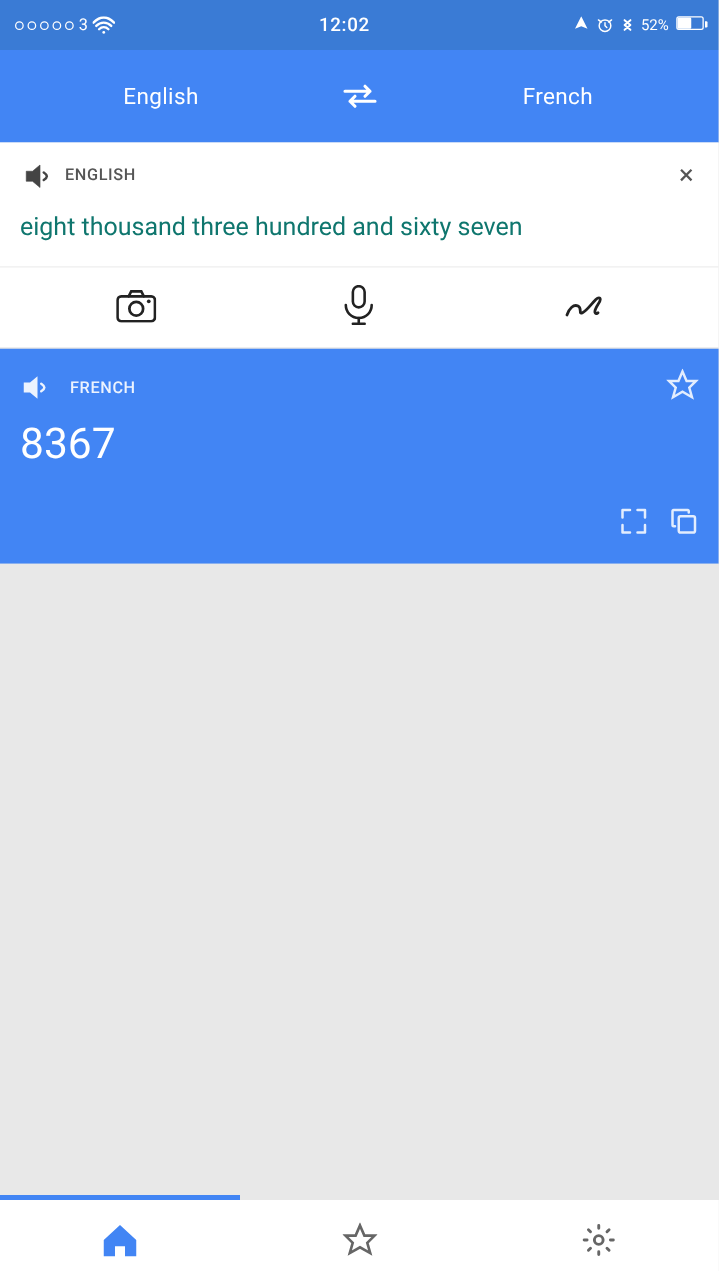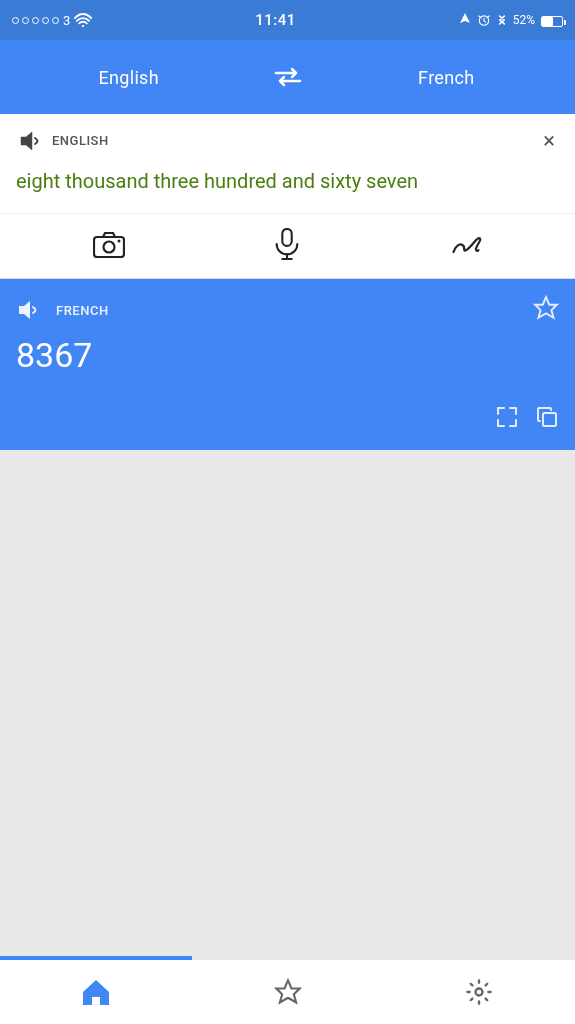--- a/index.html
+++ b/index.html
@@ -35,21 +35,21 @@
     .dot {
       width: 7px; height: 7px; border-radius: 50%;
       border: 1.5px solid white;
     }
     .status-center {
       font-size: 15px;
       font-weight: 500;
       letter-spacing: 0.5px;
     }
     .status-right {
-      display: flex; align-items: flex-end; gap: 6px;
+      display: flex; align-items: flex-start; gap: 6px;
       font-size: 12px;
     }
     
     .battery {
       display: flex; align-items: center; gap: 2px;
     }
     .battery-bar {
       width: 22px; height: 11px; border: 1.5px solid white; border-radius: 2px; position: relative;
     }
     .battery-bar::after {
@@ -117,21 +117,21 @@
     }
     .close-btn {
       color: #555;
       font-size: 22px;
       cursor: pointer;
       padding: 4px;
     }
     .input-text {
       padding: 4px 16px 16px 16px;
       font-size: 20px;
-      color: #4d7c0f;
+      color: #0f766e;
       line-height: 1.4;
       min-height: 50px;
     }
     .input-icons {
       display: flex;
       align-items: center;
       justify-content: space-around;
       padding: 10px 20px 14px 20px;
       border-top: 1px solid #eee;
     }
@@ -233,21 +233,21 @@
     </div>
     <span>3</span>
 
     <svg width="18" height="14" viewBox="0 0 24 18" fill="white">
       <path d="M1 6.5C4.5 3 8.5 1 12 1s7.5 2 11 5.5" stroke="white" stroke-width="2.5" fill="none" stroke-linecap="round"></path>
       <path d="M4 10c2.2-2.2 4.8-3.5 8-3.5s5.8 1.3 8 3.5" stroke="white" stroke-width="2.5" fill="none" stroke-linecap="round"></path>
       <path d="M7 13.5c1.4-1.4 3-2.2 5-2.2s3.6.8 5 2.2" stroke="white" stroke-width="2.5" fill="none" stroke-linecap="round"></path>
       <circle cx="12" cy="17" r="1.5" fill="white"></circle>
     </svg>
   </div>
-  <div class="status-center">11:41</div>
+  <div class="status-center">12:02</div>
   <div class="status-right">
 
     <svg width="12" height="14" viewBox="0 0 12 14" fill="white">
       <path d="M6 0L11 10L6 8L1 10Z"></path>
     </svg>
 
     <svg width="14" height="14" viewBox="0 0 24 24" fill="white">
       <circle cx="12" cy="13" r="8" stroke="white" stroke-width="2" fill="none"></circle>
       <path d="M12 9v4l2.5 2.5" stroke="white" stroke-width="2" stroke-linecap="round" fill="none"></path>
       <path d="M3 5l4 3M21 5l-4 3" stroke="white" stroke-width="2" stroke-linecap="round" fill="none"></path>

